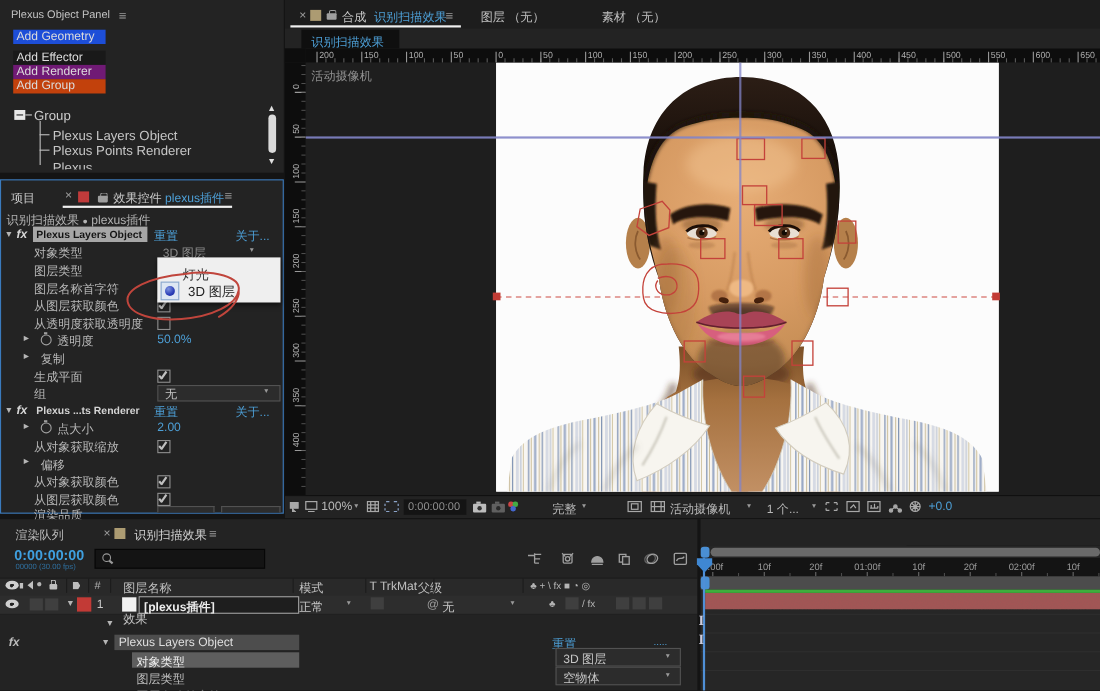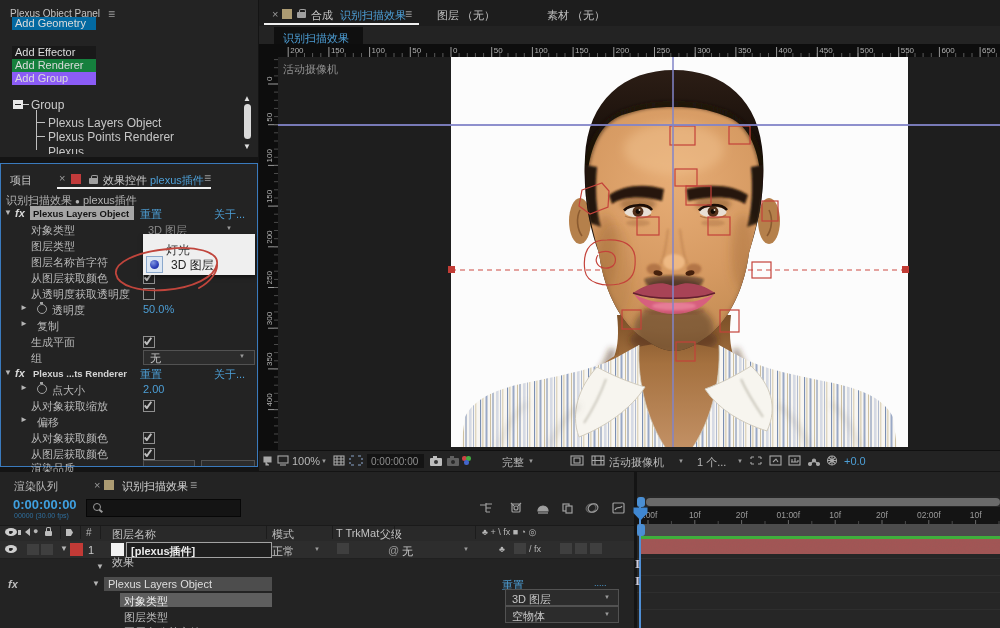--- a/index.html
+++ b/index.html
@@ -26,24 +26,24 @@
 .cam{position:absolute;width:12px;height:8px;background:#bdbdbd;border-radius:1px}
 .cam:before{content:"";position:absolute;left:3px;top:-2px;width:4px;height:2px;background:#bdbdbd}
 .cam:after{content:"";position:absolute;left:4px;top:2px;width:4px;height:4px;background:#333;border-radius:50%}
 </style></head>
 <body>
 <div id="app">
 
 <div class="abs" style="left:0;top:0;width:258px;height:157px;background:#232323">
   <div class="t" style="left:10px;top:8px;color:#c3c3c3;font-size:10px">Plexus Object Panel</div>
   <div class="t" style="left:108px;top:7px;color:#9a9a9a"><b style="font-size:12px">≡</b></div>
-  <div class="t" style="left:12px;top:17px;width:81px;background:#0369a1;color:#dcdcdc;line-height:13px;height:13px;padding-left:3px">Add Geometry</div>
+  <div class="t" style="left:12px;top:27px;width:81px;background:#1d4ed8;color:#dcdcdc;line-height:13px;height:13px;padding-left:3px">Add Geometry</div>
   <div class="t" style="left:12px;top:46px;width:81px;background:#191919;color:#dcdcdc;line-height:13px;height:13px;padding-left:3px">Add Effector</div>
-  <div class="t" style="left:12px;top:59px;width:81px;background:#15803d;color:#dcdcdc;line-height:13px;height:13px;padding-left:3px">Add Renderer</div>
-  <div class="t" style="left:12px;top:72px;width:81px;background:#8b5cf6;color:#dcdcdc;line-height:13px;height:13px;padding-left:3px">Add Group</div>
+  <div class="t" style="left:12px;top:59px;width:81px;background:#701a75;color:#dcdcdc;line-height:13px;height:13px;padding-left:3px">Add Renderer</div>
+  <div class="t" style="left:12px;top:72px;width:81px;background:#c2410c;color:#dcdcdc;line-height:13px;height:13px;padding-left:3px">Add Group</div>
 
   <div class="abs" style="left:13px;top:100px;width:10px;height:9px;background:#e8e8e8"></div>
   <div class="abs" style="left:15px;top:104px;width:6px;height:1px;background:#222"></div>
   <div class="abs" style="left:23px;top:104px;width:6px;height:1px;background:#cfcfcf"></div>
   <div class="t" style="left:31px;top:98px;font-size:12px;color:#cccccc">Group</div>
   <div class="abs" style="left:36px;top:110px;width:1px;height:40px;background:#bfbfbf"></div>
   <div class="abs" style="left:36px;top:122px;width:9px;height:1px;background:#bfbfbf"></div>
   <div class="abs" style="left:36px;top:136px;width:9px;height:1px;background:#bfbfbf"></div>
   <div class="t" style="left:48px;top:116px;font-size:12px;color:#c6c6c6">Plexus Layers Object</div>
   <div class="t" style="left:48px;top:130px;font-size:12px;color:#c6c6c6">Plexus Points Renderer</div>

